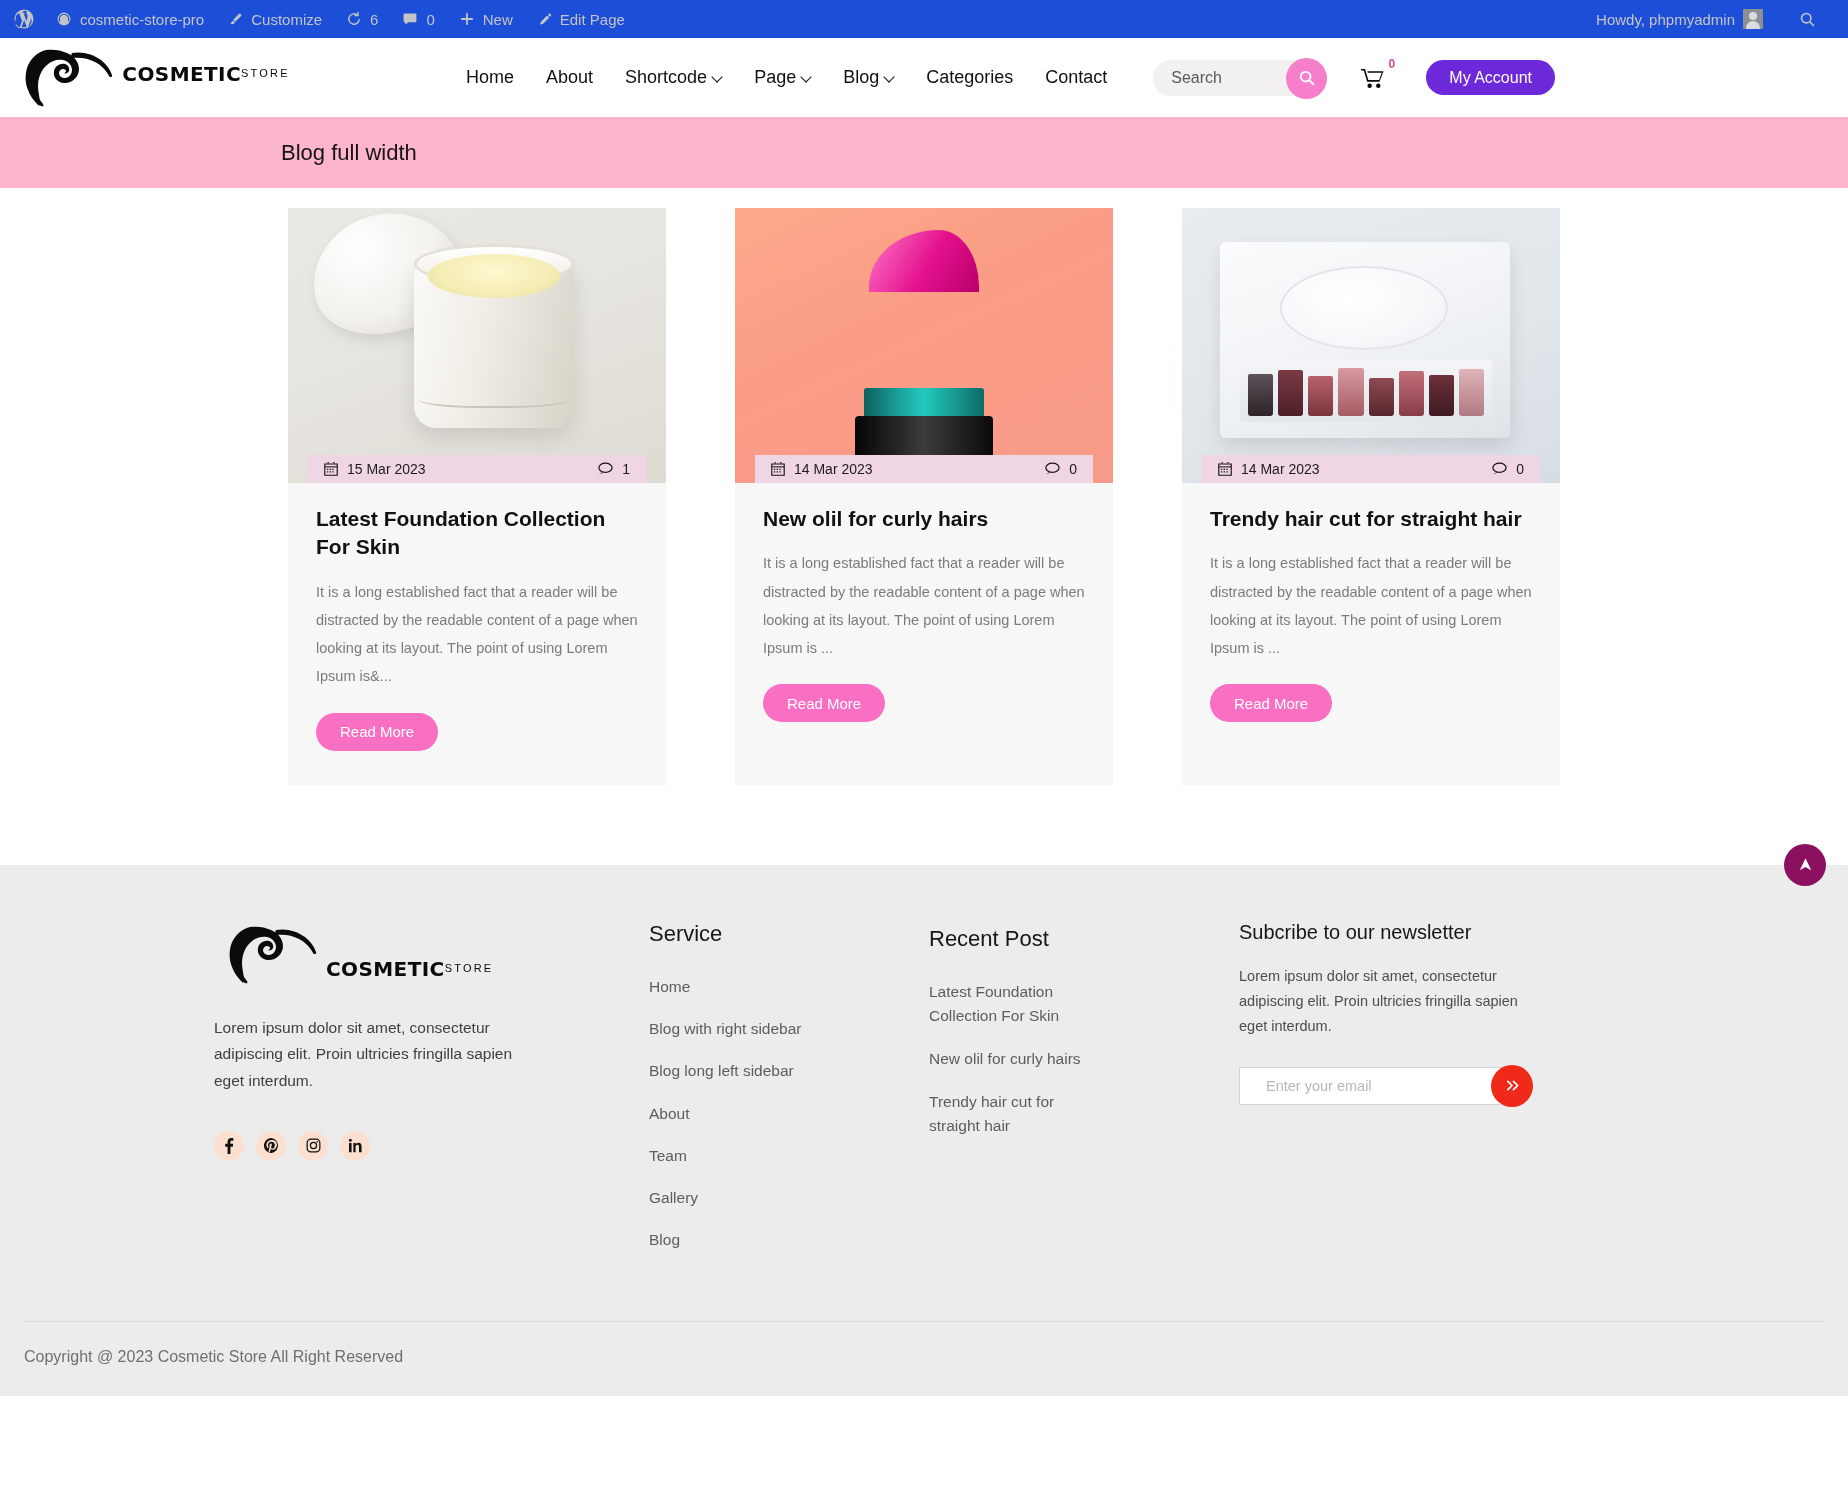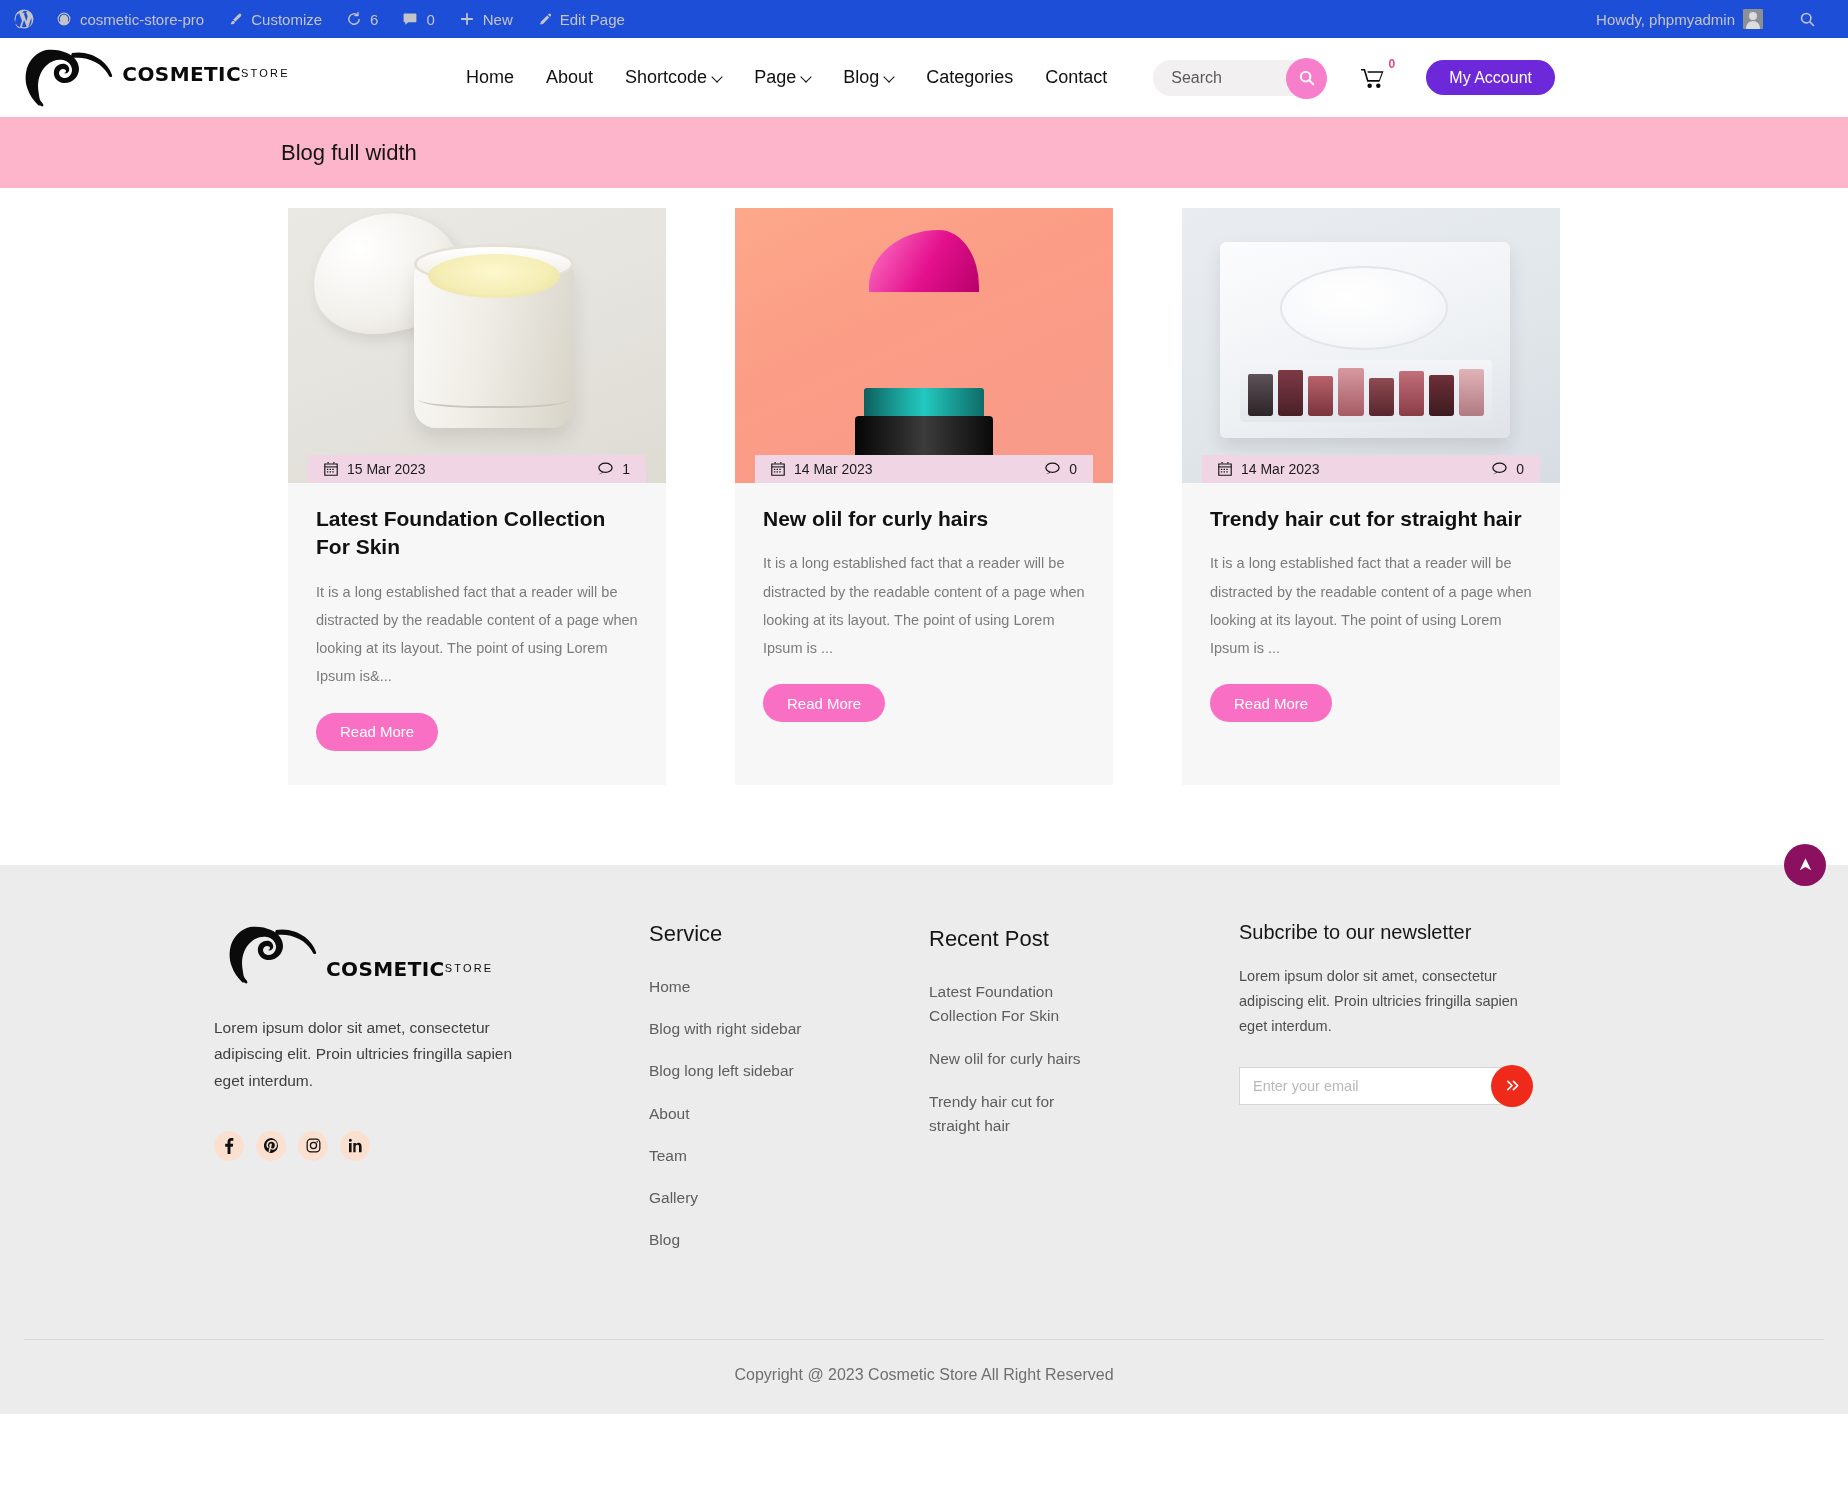--- a/index.html
+++ b/index.html
@@ -324,38 +324,37 @@
   .nl-form {
     margin-top: 28px;
     position: relative;
     width: 282px;
     height: 38px;
   }
   .nl-input {
     width: 100%; height: 100%;
     border: 1px solid #d5d5d5;
     background: #fff;
-    padding: 0 46px 0 13px;
+    padding: 0 46px 0 26px;
     font-size: 14.5px; color: #333;
     outline: none;
     font-family: "Liberation Sans", sans-serif;
   }
   .nl-input::placeholder { color: #b8b8b8; }
   .nl-btn {
     position: absolute; right: -12px; top: -2px;
     width: 42px; height: 42px; border-radius: 50%;
     background: #ef2a1a; border: none; cursor: pointer;
     display: flex; align-items: center; justify-content: center;
     color: #fff; font-size: 17px;
   }
   .footer-bottom {
     border-top: 1px solid #d8d8d8;
     width: 1800px;
-    margin: 18px auto;
-    text-align: center;
+    margin: 0 auto;
     padding: 26px 0 30px;
     font-size: 16px;
     color: #6f6f6f;
   }
 </style>
 </head>
 <body>
 
 <div class="adminbar">
   <div class="ab-left">

